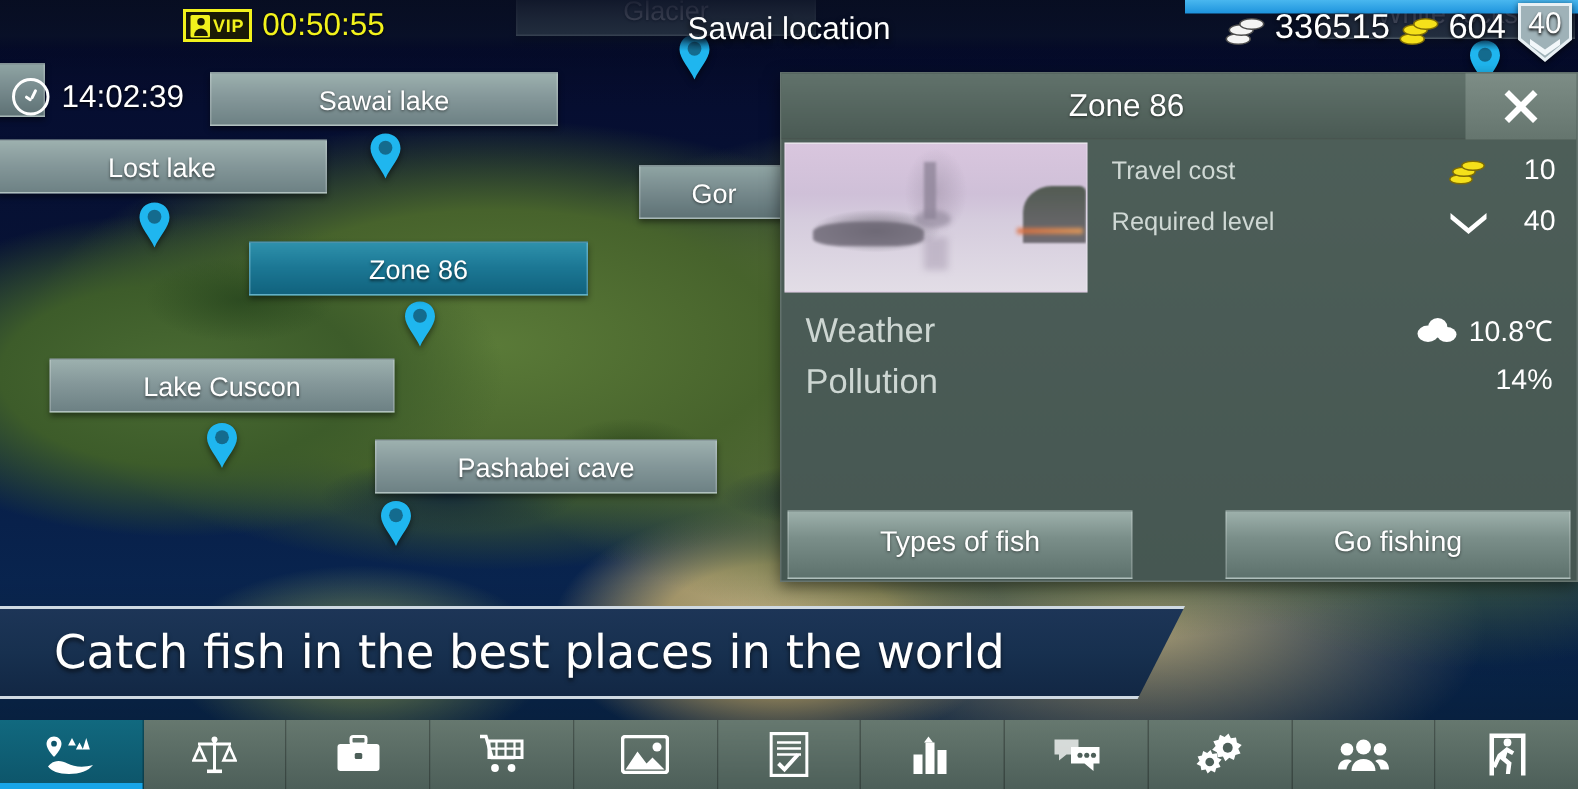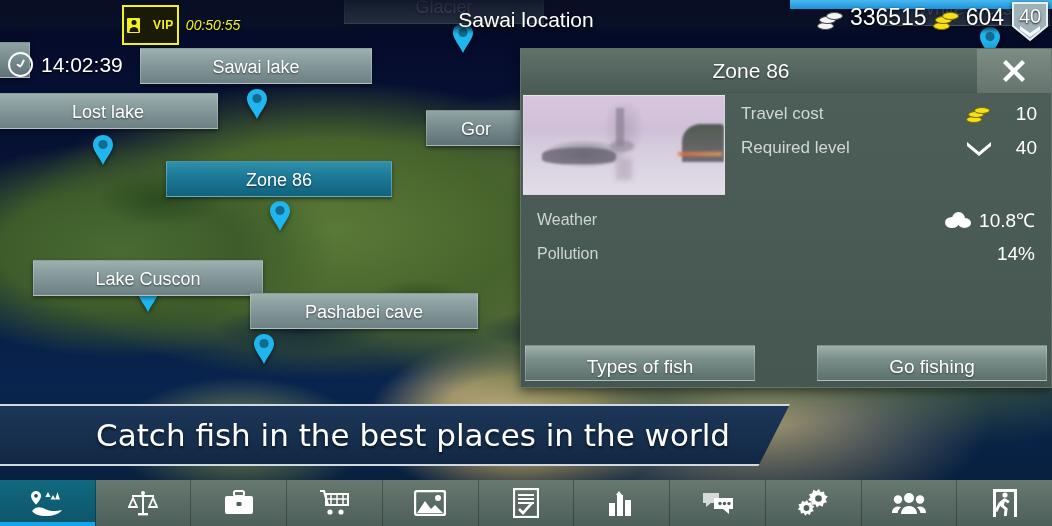--- a/index.html
+++ b/index.html
@@ -57,26 +57,26 @@
 
   
   .topbar { position:absolute; left:0; top:0; width:1052px; height:34px;
     background:linear-gradient(180deg, rgba(8,14,34,.92) 0%, rgba(10,18,40,.72) 70%, rgba(10,18,40,0) 100%); }
   .clock { position:absolute; left:8px; top:4px; display:flex; align-items:center; gap:8px;margin-top:48px; }
   .clock-ico { width:25px; height:25px; border:2px solid #fff; border-radius:50%; position:relative; }
   .clock-ico::before { content:""; position:absolute; left:50%; top:5px; width:2px; height:7px; background:#fff; transform:translateX(-50%) rotate(26deg); transform-origin:bottom center; border-radius:1px; }
   .clock-ico::after { content:""; position:absolute; left:50%; top:8px; width:2px; height:5px; background:#fff; transform:translateX(-50%) rotate(-56deg); transform-origin:bottom center; border-radius:1px; }
   .clock-txt { color:#fff; font-size:21px; text-shadow:0 1px 2px #000; }
   .vipwrap { position:absolute; left:122px; top:5px; display:flex; align-items:center; gap:7px; }
-  .vipbox { border:2px solid #f2f21c; background:#1a1a06; display:flex; align-items:center; gap:13px; padding:1px 3px; height:40px; }
+  .vipbox { border:2px solid #f2f21c; background:#1a1a06; display:flex; align-items:center; gap:2px; padding:1px 3px; height:22px; }
   .vip-person { width:13px; height:15px; background:#f2f21c; position:relative; border-radius:1px; }
   .vip-person::before { content:""; position:absolute; left:50%; top:2px; width:5px; height:5px; background:#1a1a06; border-radius:50%; transform:translateX(-50%); }
   .vip-person::after { content:""; position:absolute; left:50%; bottom:1px; width:9px; height:5px; background:#1a1a06; border-radius:5px 5px 0 0; transform:translateX(-50%); }
   .vip-txt { color:#f2f21c; font-size:12px; font-weight:bold; letter-spacing:.5px; }
-  .vip-timer { color:#f2f21c; font-size:14px; text-shadow:0 1px 2px #000;font-style:italic; }
+  .vip-timer { color:#f2f21c; font-size:21px; text-shadow:0 1px 2px #000; }
 
   .xpbar { position:absolute; left:790px; top:0; width:262px; height:9px; background:rgba(10,20,45,.8); }
   .xpbar > i { display:block; height:100%; width:100%; background:linear-gradient(180deg,#49b7ef 0%,#1d93dd 100%); }
 
   .coins { position:absolute; right:48px; top:4px; display:flex; align-items:flex-start; gap:6px; }
   .coin-grp { display:flex; align-items:center; gap:5px; }
   .coin-stack { width:28px; height:24px; position:relative; }
   .coin-stack i { position:absolute; width:17px; height:8px; border-radius:50%; border:1.5px solid #4c4c4c; }
   .cs-silver i { background:#f4f4f4; }
   .cs-gold i { background:#f5e11a; border-color:#7d6b06; }
@@ -118,40 +118,40 @@
   .row .lbl { color:#cfd8d4; font-size:17px; }
   .row .val { color:#fff; font-size:19px; display:flex; align-items:center; gap:24px; }
   .row .val .mini-coins { width:26px; height:18px; position:relative; }
   .row .val .mini-coins i { position:absolute; width:16px; height:7px; border-radius:50%; background:#f5e11a; border:1.5px solid #7d6b06; }
   .row .val .mini-coins i:nth-child(1){ left:0; bottom:0; }
   .row .val .mini-coins i:nth-child(2){ left:2px; bottom:5px; }
   .row .val .mini-coins i:nth-child(3){ left:8px; bottom:9px; }
 
   .stats { position:absolute; left:0; right:0; top:110px; padding:0 16px; }
   .srow { display:flex; align-items:center; justify-content:space-between; height:34px; }
-  .srow .lbl { color:#cdd6d2; font-size:16px; }
+  .srow .lbl { color:#cdd6d2; font-size:23px; }
   .srow .val { color:#fff; font-size:19px; display:flex; align-items:center; gap:8px; }
 
   .cloud { width:26px; height:16px; position:relative; }
   .cloud i { position:absolute; background:#fff; border-radius:50%; }
   .cloud i:nth-child(1){ left:0; bottom:0; width:14px; height:11px; }
   .cloud i:nth-child(2){ left:7px; bottom:3px; width:13px; height:13px; }
   .cloud i:nth-child(3){ left:13px; bottom:0; width:13px; height:10px; }
 
   .panel-actions { position:absolute; left:0; bottom:0; width:100%; height:48px; display:flex; align-items:center; justify-content:space-between; padding:0 4px 4px; }
-  .pbtn { width:230px; height:36px; line-height:42px; text-align:center; color:#fff; font-size:19px;
+  .pbtn { width:230px; height:46px; line-height:42px; text-align:center; color:#fff; font-size:19px;
     background:linear-gradient(180deg,#9db0ab 0%,#7a8e89 40%,#5d716c 100%);
     border:1px solid rgba(255,255,255,.2); cursor:pointer; text-shadow:0 1px 2px rgba(0,0,0,.5); }
 
   
   .banner { position:absolute; left:0; top:404px; width:790px; height:62px;
     background:linear-gradient(180deg,#1d3557 0%,#17304f 50%,#122744 100%);
     border-top:2px solid #cfd9e2; border-bottom:2px solid #cfd9e2;
     clip-path:polygon(0 0, 100% 0, 96% 100%, 0 100%);
-    display:flex; align-items:center;justify-content:center; }
+    display:flex; align-items:center; }
   .banner span { color:#fff; font-size:31px; padding-left:36px; font-family:"DejaVu Sans", sans-serif; text-shadow:0 2px 3px rgba(0,0,0,.6); }
 
   
   .nav { position:absolute; left:0; bottom:0; width:1052px; height:46px; display:flex;
     background:linear-gradient(180deg,#5d706a 0%,#4b5d58 100%); }
   .navitem { flex:1; position:relative; display:flex; align-items:center; justify-content:center;
     border-right:1px solid rgba(0,0,0,.28); cursor:pointer;
     background:linear-gradient(180deg,#66786f 0%,#4d5f59 100%); }
   .navitem:last-child { border-right:none; }
   .navitem.active { background:linear-gradient(180deg,#11697f 0%,#0d5469 100%); }
@@ -213,21 +213,21 @@
       </div>
     </div>
   <div id="labels">
       <div class="mlabel dim" style="left: 344px; top: -12px; width: 200px;">Glacier</div>
       <div class="mlabel" style="left: 140px; top: 48px; width: 232px;">Sawai lake</div>
       <div class="mlabel dim" style="left: 880px; top: -10px; width: 170px;">White rocks</div>
       <div class="mlabel" style="left: -2px; top: 93px; width: 220px;">Lost lake</div>
       <div class="mlabel dim" style="left: 426px; top: 110px; width: 100px;">Gor</div>
       <div class="mlabel dim" style="left: -30px; top: 42px; width: 60px;"></div>
       <div class="mlabel sel" style="left: 166px; top: 161px; width: 226px;">Zone 86</div>
-      <div class="mlabel" style="left: 33px; top: 239px; width: 230px; margin-top: 21px;">Lake Cuscon</div>
+      <div class="mlabel" style="left: 33px; top: 239px; width: 230px;">Lake Cuscon</div>
       <div class="mlabel" style="left: 250px; top: 293px; width: 228px;">Pashabei cave</div>
     </div>
 
   <div class="topbar">
     <div class="clock">
       <div class="clock-ico"></div>
       <div class="clock-txt">14:02:39</div>
     </div>
     <div class="vipwrap">
       <div class="vipbox">

